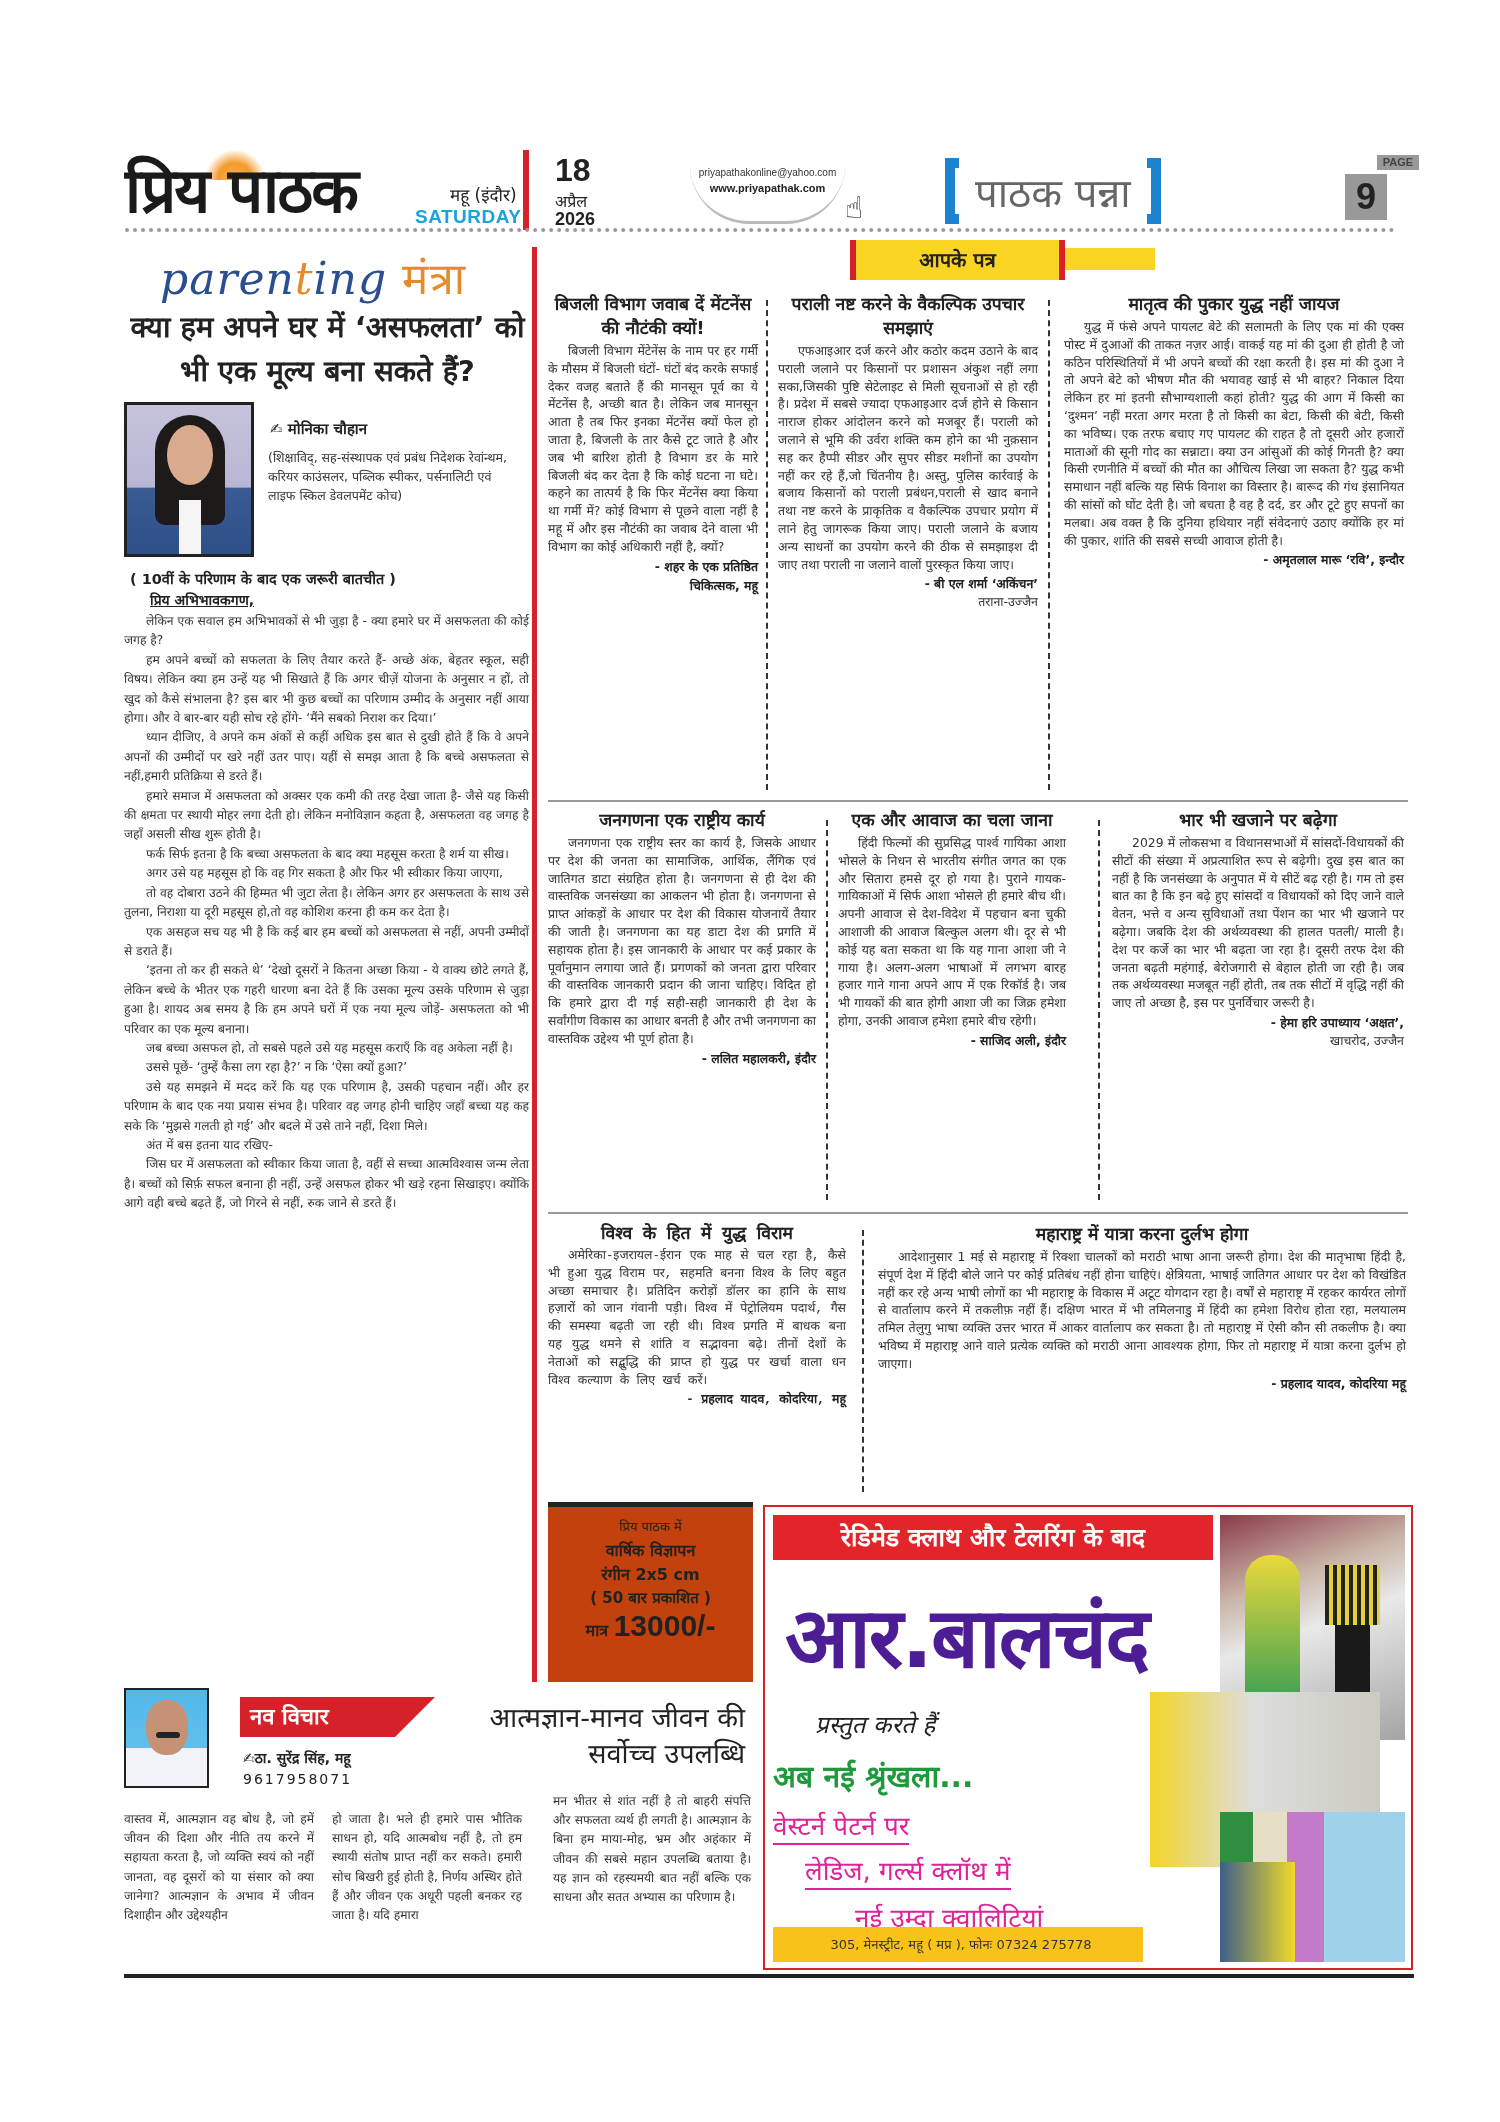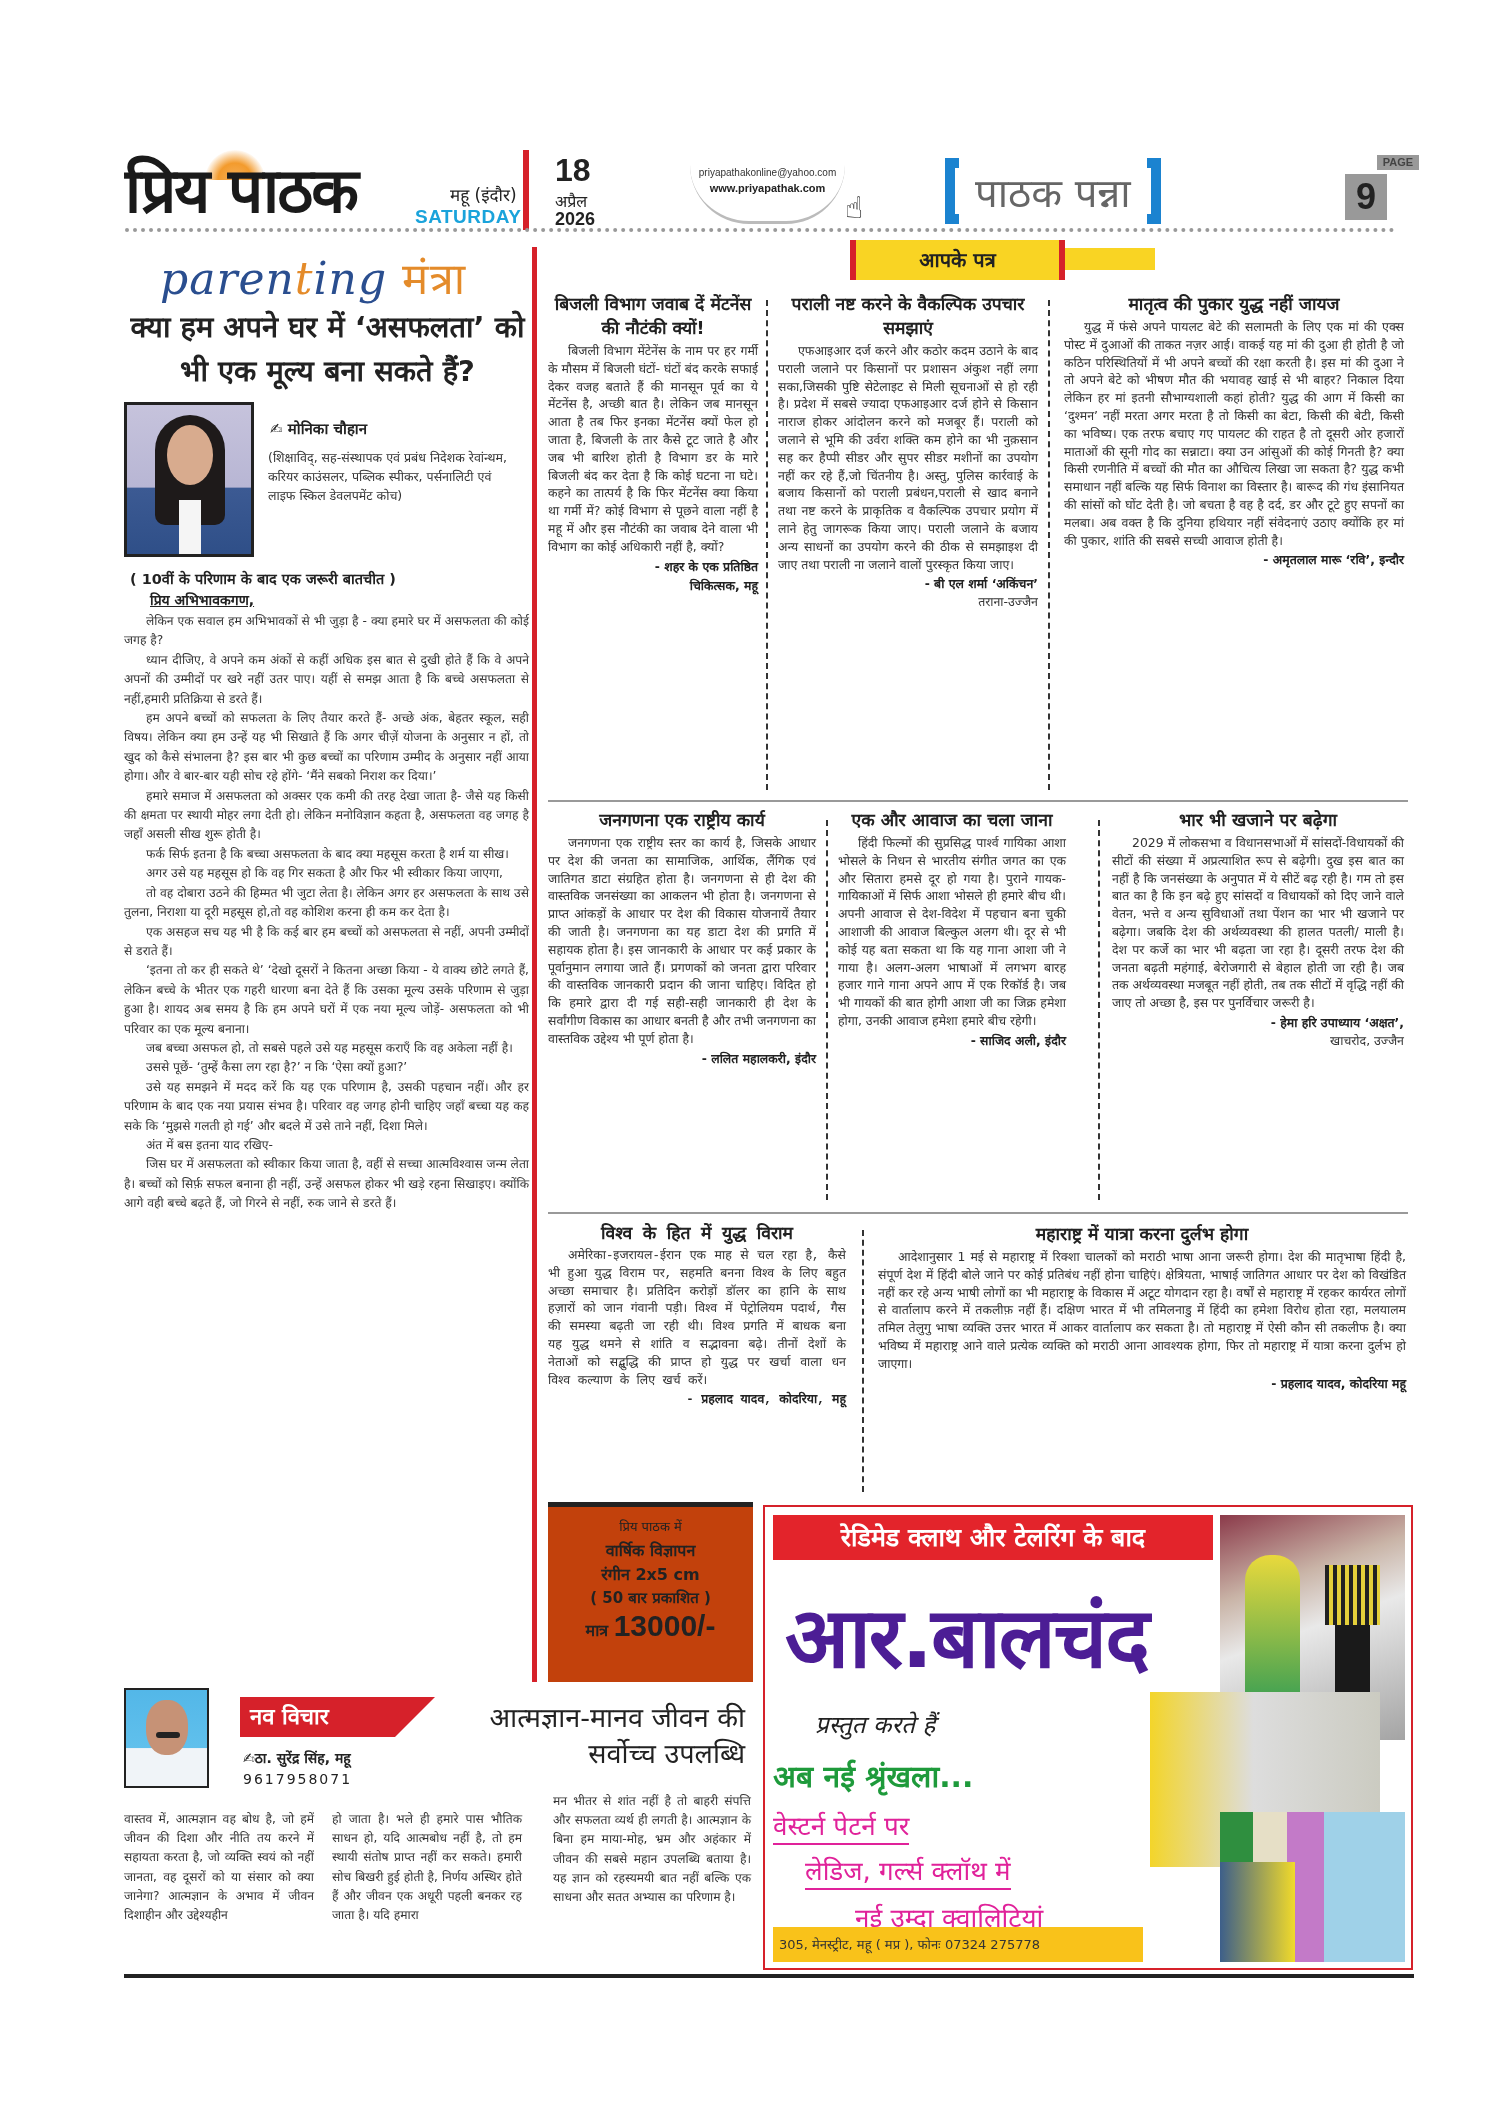--- a/index.html
+++ b/index.html
@@ -63,21 +63,21 @@
   .ad1 .l5 b{font-size:30px;font-family:"Liberation Sans",sans-serif;}
   
   .ad2{left:763px;top:1505px;width:650px;height:465px;border:2px solid #d6212a;box-sizing:border-box;background:#fff;overflow:hidden;}
   .ad2 .banner{position:absolute;left:8px;top:8px;width:440px;height:45px;background:#e3242b;color:#fff;font-size:25px;font-weight:bold;text-align:center;line-height:45px;}
   .ad2 .brand{position:absolute;left:20px;top:70px;font-size:84px;font-weight:bold;color:#4c1d95;letter-spacing:-2px;}
   .ad2 .presents{position:absolute;left:50px;top:200px;font-size:24px;font-style:italic;color:#222;}
   .ad2 .series{position:absolute;left:8px;top:248px;font-size:30px;font-weight:bold;color:#1e9a3b;}
   .ad2 .l1{position:absolute;left:8px;top:300px;font-size:26px;color:#e0229a;border-bottom:2px solid #e0229a;}
   .ad2 .l2{position:absolute;left:40px;top:345px;font-size:26px;color:#e0229a;border-bottom:2px solid #e0229a;}
   .ad2 .l3{position:absolute;left:90px;top:392px;font-size:26px;color:#e0229a;border-bottom:2px solid #e0229a;}
-  .ad2 .addr{position:absolute;left:8px;top:420px;width:370px;height:35px;background:#f9c21a;font-size:13px;line-height:35px;padding-left:6px;color:#333;box-sizing:border-box;}
+  .ad2 .addr{position:absolute;left:8px;top:420px;width:370px;height:35px;background:#f9c21a;font-size:13px;line-height:35px;padding-left:6px;color:#333;box-sizing:border-box;text-align:center;}
   .ad2 .img{position:absolute;}
   .img1{left:455px;top:8px;width:185px;height:225px;background:linear-gradient(160deg,#8b3a4a 0,#c9b4a7 30%,#e9e9e9 50%,#a4a4a4 100%);}
   .img1 .dress{position:absolute;left:25px;top:40px;width:55px;height:160px;background:linear-gradient(180deg,#e9d93c,#2e9b55);border-radius:25px 25px 4px 4px;}
   .img1 .top{position:absolute;left:105px;top:50px;width:55px;height:60px;background:repeating-linear-gradient(90deg,#222 0 4px,#e5d03a 4px 8px);}
   .img1 .pants{position:absolute;left:115px;top:110px;width:35px;height:100px;background:#1a1a1a;}
   .img2b{left:385px;top:185px;width:230px;height:175px;background:linear-gradient(90deg,#f3d52a 0,#ddd 45%,#cbcbc1 100%);}
   .img3{left:455px;top:305px;width:185px;height:150px;background:linear-gradient(90deg,#2f8f3f 0 18%,#e6dfc6 18% 36%,#c37ac8 36% 56%,#9fd1e8 56% 100%);}
   .img4{left:455px;top:355px;width:75px;height:100px;background:linear-gradient(90deg,#3d5f8a,#f1da2a);}
   
   .photo2{left:124px;top:1688px;width:85px;height:100px;border:2px solid #222;box-sizing:border-box;background:linear-gradient(180deg,#53b7e8 0,#60c0ec 60%,#f0f4f8 61%);overflow:hidden;}
@@ -123,22 +123,22 @@
   <div class="hair"></div>
     <div class="head"></div>
     <div class="shirt"></div>
 </div>
 <div class="abs byline1"><span>✍ </span><span>मोनिका चौहान</span></div>
 <div class="abs bio1">(शिक्षाविद्, सह-संस्थापक एवं प्रबंध निदेशक रेवांन्थम, करियर काउंसलर, पब्लिक स्पीकर, पर्सनालिटी एवं लाइफ स्किल डेवलपमेंट कोच)</div>
 <div class="abs subhead">( 10वीं के परिणाम के बाद एक जरूरी बातचीत )</div>
 <div class="abs salute">प्रिय अभिभावकगण,</div>
 <div class="abs body1">
   <p>लेकिन एक सवाल हम अभिभावकों से भी जुड़ा है - क्या हमारे घर में असफलता की कोई जगह है?</p>
+  <p>हम अपने बच्चों को सफलता के लिए तैयार करते हैं- अच्छे अंक, बेहतर स्कूल, सही विषय। लेकिन क्या हम उन्हें यह भी सिखाते हैं कि अगर चीज़ें योजना के अनुसार न हों, तो खुद को कैसे संभालना है? इस बार भी कुछ बच्चों का परिणाम उम्मीद के अनुसार नहीं आया होगा। और वे बार-बार यही सोच रहे होंगे- ‘मैंने सबको निराश कर दिया।’</p>
   <p>ध्यान दीजिए, वे अपने कम अंकों से कहीं अधिक इस बात से दुखी होते हैं कि वे अपने अपनों की उम्मीदों पर खरे नहीं उतर पाए। यहीं से समझ आता है कि बच्चे असफलता से नहीं,हमारी प्रतिक्रिया से डरते हैं।</p>
-  <p>हम अपने बच्चों को सफलता के लिए तैयार करते हैं- अच्छे अंक, बेहतर स्कूल, सही विषय। लेकिन क्या हम उन्हें यह भी सिखाते हैं कि अगर चीज़ें योजना के अनुसार न हों, तो खुद को कैसे संभालना है? इस बार भी कुछ बच्चों का परिणाम उम्मीद के अनुसार नहीं आया होगा। और वे बार-बार यही सोच रहे होंगे- ‘मैंने सबको निराश कर दिया।’</p>
   <p>हमारे समाज में असफलता को अक्सर एक कमी की तरह देखा जाता है- जैसे यह किसी की क्षमता पर स्थायी मोहर लगा देती हो। लेकिन मनोविज्ञान कहता है, असफलता वह जगह है जहाँ असली सीख शुरू होती है।</p>
   <p>फर्क सिर्फ इतना है कि बच्चा असफलता के बाद क्या महसूस करता है शर्म या सीख।</p>
   <p>अगर उसे यह महसूस हो कि वह गिर सकता है और फिर भी स्वीकार किया जाएगा,</p>
   <p>तो वह दोबारा उठने की हिम्मत भी जुटा लेता है। लेकिन अगर हर असफलता के साथ उसे तुलना, निराशा या दूरी महसूस हो,तो वह कोशिश करना ही कम कर देता है।</p>
   <p>एक असहज सच यह भी है कि कई बार हम बच्चों को असफलता से नहीं, अपनी उम्मीदों से डराते हैं।</p>
   <p>‘इतना तो कर ही सकते थे’ ‘देखो दूसरों ने कितना अच्छा किया - ये वाक्य छोटे लगते हैं, लेकिन बच्चे के भीतर एक गहरी धारणा बना देते हैं कि उसका मूल्य उसके परिणाम से जुड़ा हुआ है। शायद अब समय है कि हम अपने घरों में एक नया मूल्य जोड़ें- असफलता को भी परिवार का एक मूल्य बनाना।</p>
   <p>जब बच्चा असफल हो, तो सबसे पहले उसे यह महसूस कराएँ कि वह अकेला नहीं है।</p>
   <p>उससे पूछें- ‘तुम्हें कैसा लग रहा है?’ न कि ‘ऐसा क्यों हुआ?’</p>
   <p>उसे यह समझने में मदद करें कि यह एक परिणाम है, उसकी पहचान नहीं। और हर परिणाम के बाद एक नया प्रयास संभव है। परिवार वह जगह होनी चाहिए जहाँ बच्चा यह कह सके कि ‘मुझसे गलती हो गई’ और बदले में उसे ताने नहीं, दिशा मिले।</p>
   <p>अंत में बस इतना याद रखिए-</p>

